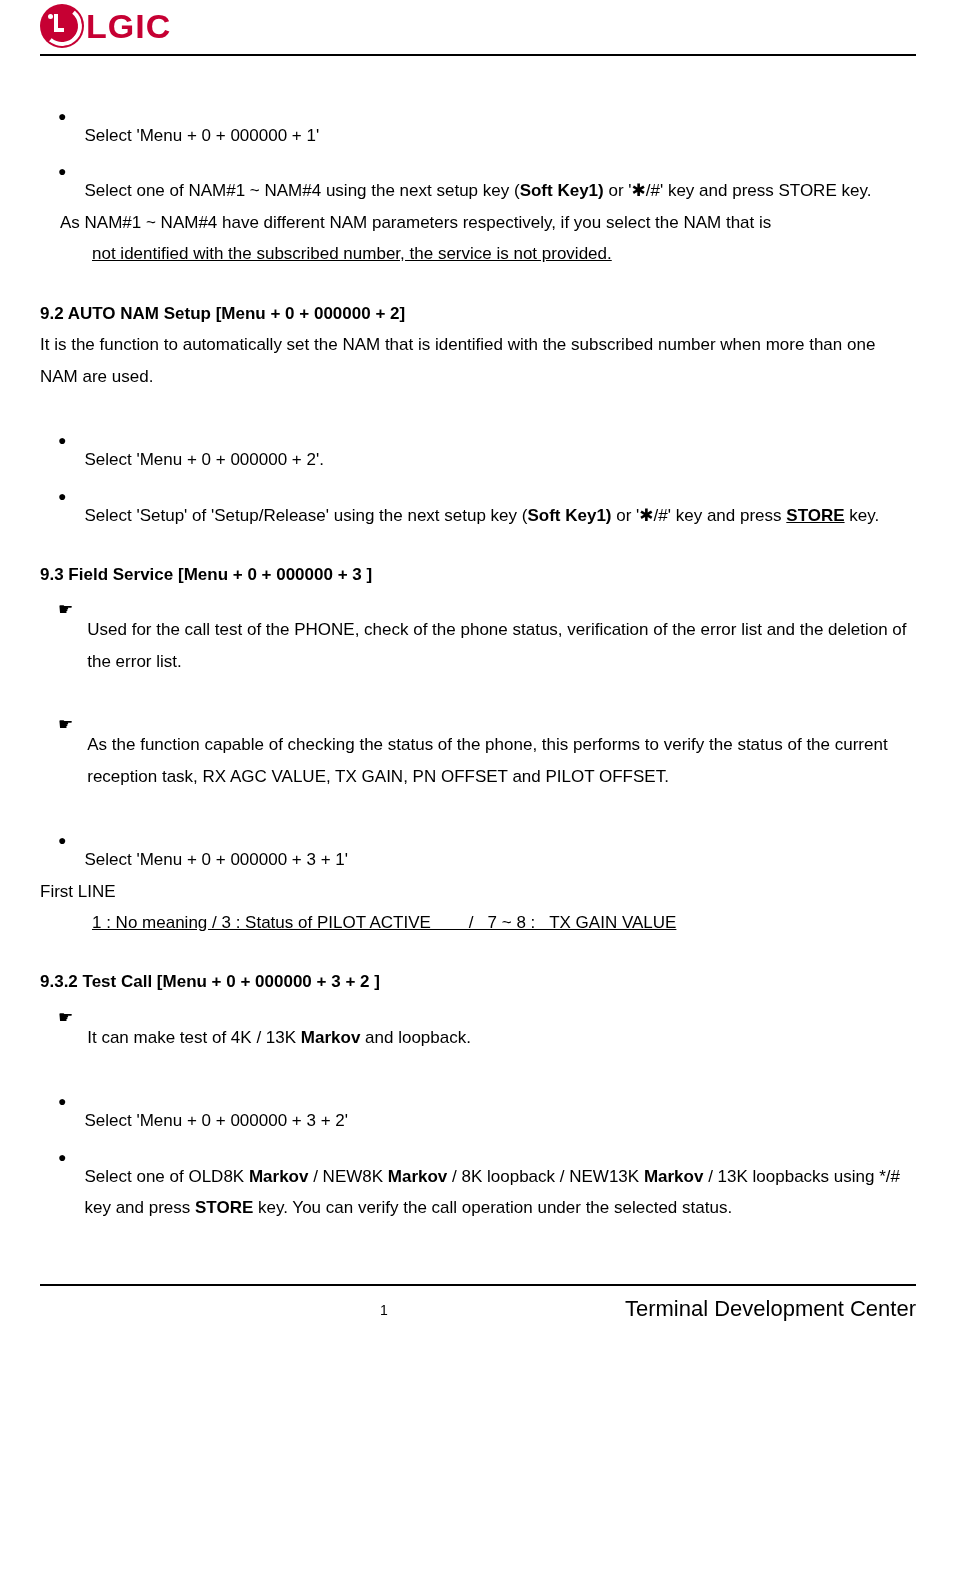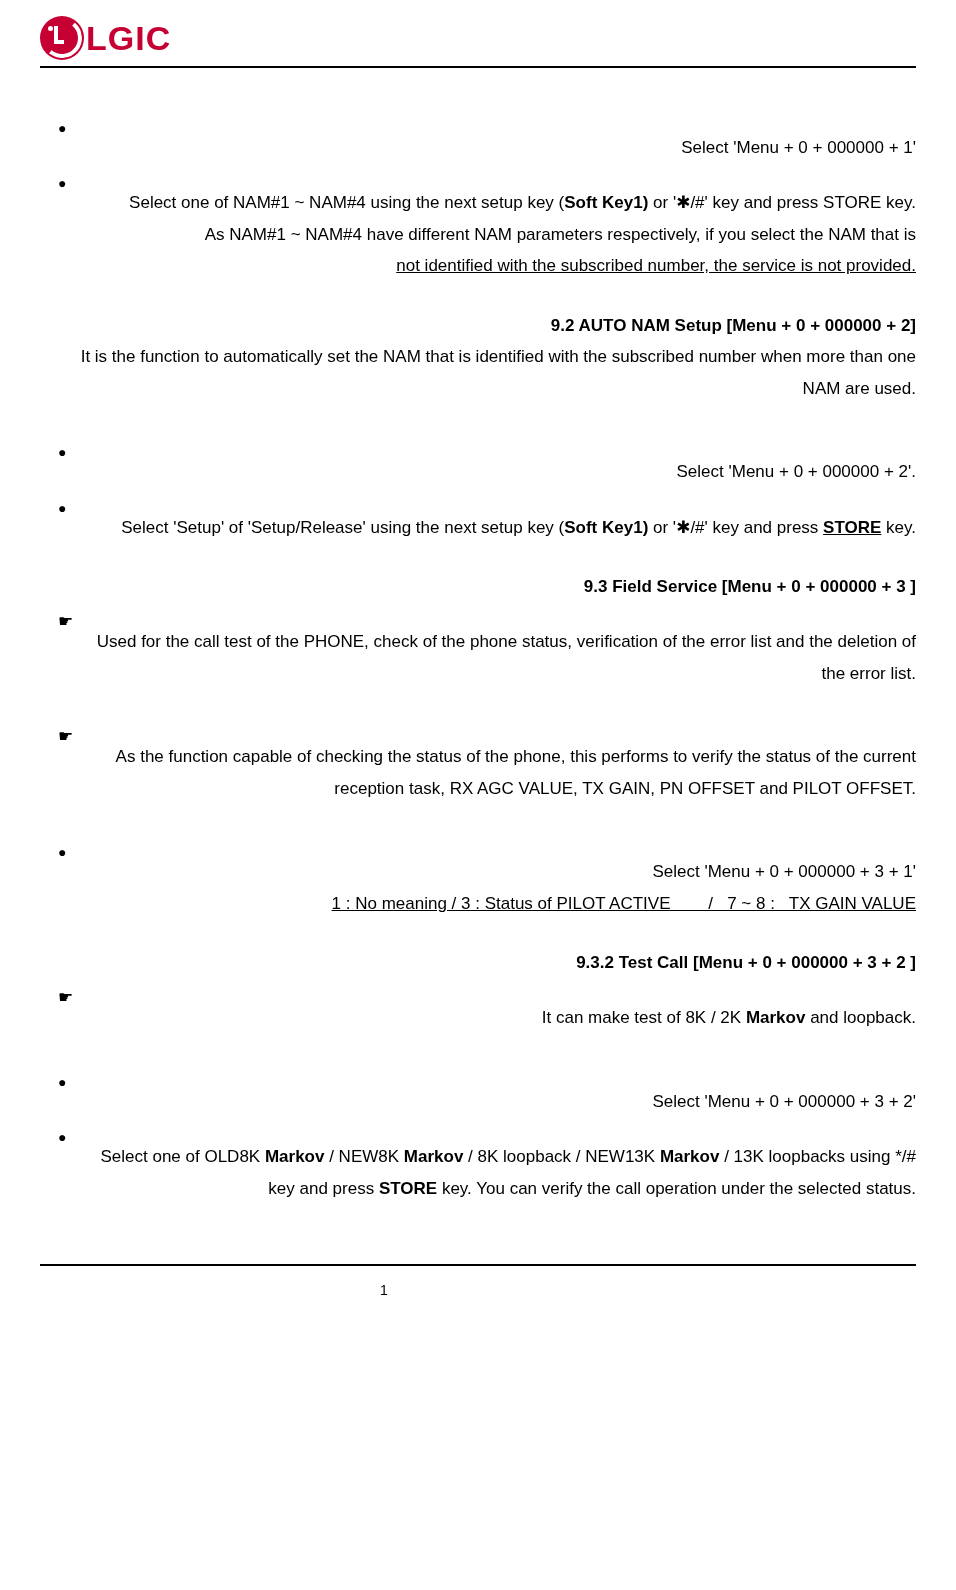--- a/index.html
+++ b/index.html
@@ -4,22 +4,21 @@
 <style>
   body {
     margin: 0;
     padding: 0;
     font-family: Arial, sans-serif;
     width: 956px;
     background: #fff;
     color: #000;
   }
   .page {
-    padding: 16px 40px 40px 40px;
-    text-align: right;
+    padding: 4px 40px 40px 40px;
   }
   .header {
     display: flex;
     align-items: center;
     border-bottom: 2px solid #000;
     padding-bottom: 6px;
     margin-bottom: 40px;
   }
   .lg-logo {
     width: 44px;
@@ -206,29 +205,30 @@
       <span class="bullet-text">As the function capable of checking the status of the phone, this performs to verify the status of the current reception task, RX AGC VALUE, TX GAIN, PN OFFSET and PILOT OFFSET.</span>
     </div>
 
     <div class="spacer"></div>
 
     <div class="bullet-row">
       <span class="bullet">●</span>
       <span class="bullet-text">Select 'Menu + 0 + 000000 + 3 + 1'</span>
     </div>
 
+    <div>First LINE</div>
     <div class="indent-text" style="white-space: pre;">1 : No meaning / 3 : Status of PILOT ACTIVE        /   7 ~ 8 :   TX GAIN VALUE</div>
 
     <div class="spacer"></div>
 
     <div class="heading">9.3.2 Test Call [Menu + 0 + 000000 + 3 + 2 ]</div>
     <div class="bullet-row">
       <span class="pointer">☛</span>
       <span class="bullet-text">
-        <span>It can make test of 8K / 2K </span><span class="bold">Markov</span><span> and loopback.</span>
+        <span>It can make test of 4K / 13K </span><span class="bold">Markov</span><span> and loopback.</span>
       </span>
     </div>
 
     <div class="spacer"></div>
 
     <div class="bullet-row">
       <span class="bullet">●</span>
       <span class="bullet-text">Select 'Menu + 0 + 000000 + 3 + 2'</span>
     </div>
 
@@ -236,14 +236,15 @@
       <span class="bullet">●</span>
       <span class="bullet-text">
         <span>Select one of OLD8K </span><span class="bold">Markov</span><span> / NEW8K </span><span class="bold">Markov</span><span> / 8K loopback / NEW13K </span><span class="bold">Markov</span><span> / 13K loopbacks using */# key and press </span><span class="bold">STORE</span><span> key. You can verify the call operation under the selected status.</span>
       </span>
     </div>
 
   </div>
 
   <div class="footer">
     <span class="pagenum">1</span>
+    <span class="footer-text">Terminal Development Center</span>
   </div>
 </div>
 
 </body></html>

